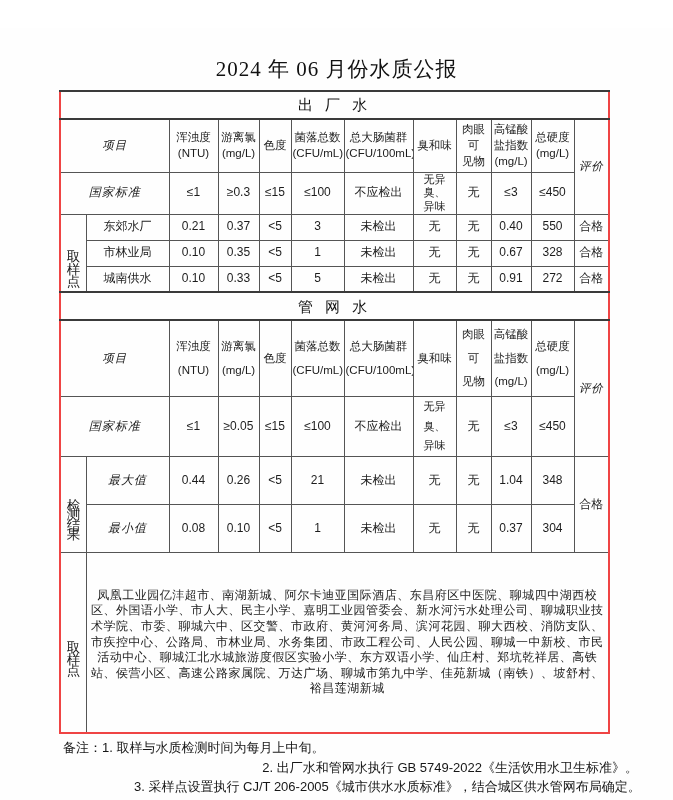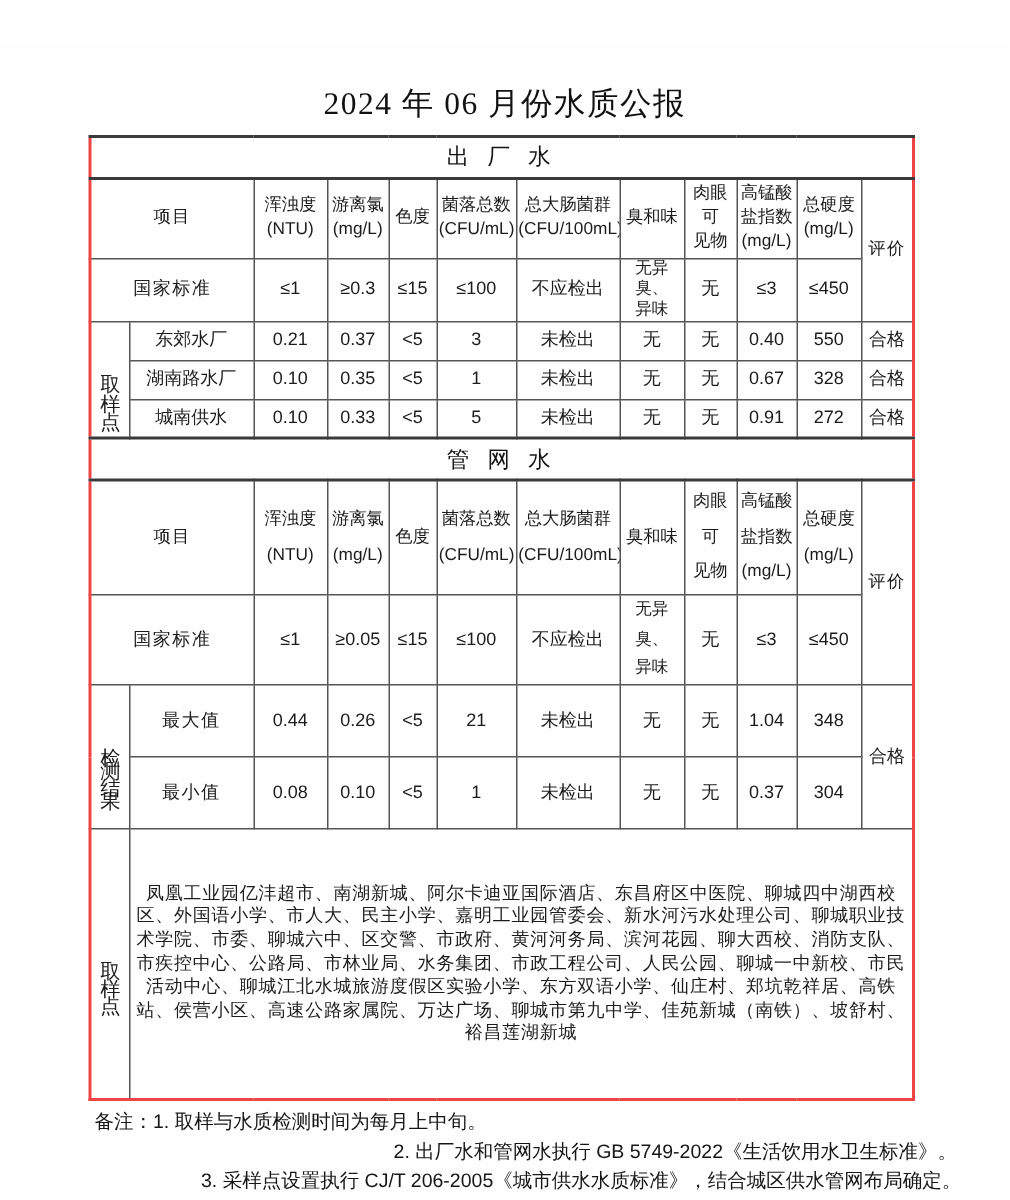--- a/index.html
+++ b/index.html
@@ -35,21 +35,21 @@
     border-top:2px solid #3a3a3a; border-bottom:2px solid #3a3a3a;
   }
   tr.hdr1 td { height:53px; font-size:11.5px; line-height:1.35; }
   tr.std1 td { height:25px; }
   tr.data1 td { height:26px; }
   tr.hdr2 td { height:76px; font-size:11.5px; line-height:2.05; }
   tr.std2 td { height:50px; line-height:1.8; }
   tr.data2 td { height:48px; }
   tr.locrow td { height:180px; }
 
-  td.itemlabel { font-size:13.5px; letter-spacing:1px; }
+  td.itemlabel { font-size:13.5px; letter-spacing:1px;font-style:italic; }
   td.sitename  { font-size:12.5px; }
   td.evalcell  { font-size:12.5px; }
 
   td.loc {
     text-align:justify; text-justify:inter-ideograph;
     padding:8px 9px 6px 9px;
     font-size:13.5px; line-height:25px; letter-spacing:0.5px;
     white-space:normal; vertical-align:top;
   }
 
@@ -144,21 +144,21 @@
       <td>3</td>
       <td>未检出</td>
       <td>无</td>
       <td>无</td>
       <td>0.40</td>
       <td>550</td>
       <td class="evalcell">合格</td>
     </tr>
 
     <tr class="data1">
-      <td class="sitename">湖南路水厂</td>
+      <td class="sitename">市林业局</td>
       <td>0.10</td>
       <td>0.35</td>
       <td>&lt;5</td>
       <td>1</td>
       <td>未检出</td>
       <td>无</td>
       <td>无</td>
       <td>0.67</td>
       <td>328</td>
       <td class="evalcell">合格</td>

